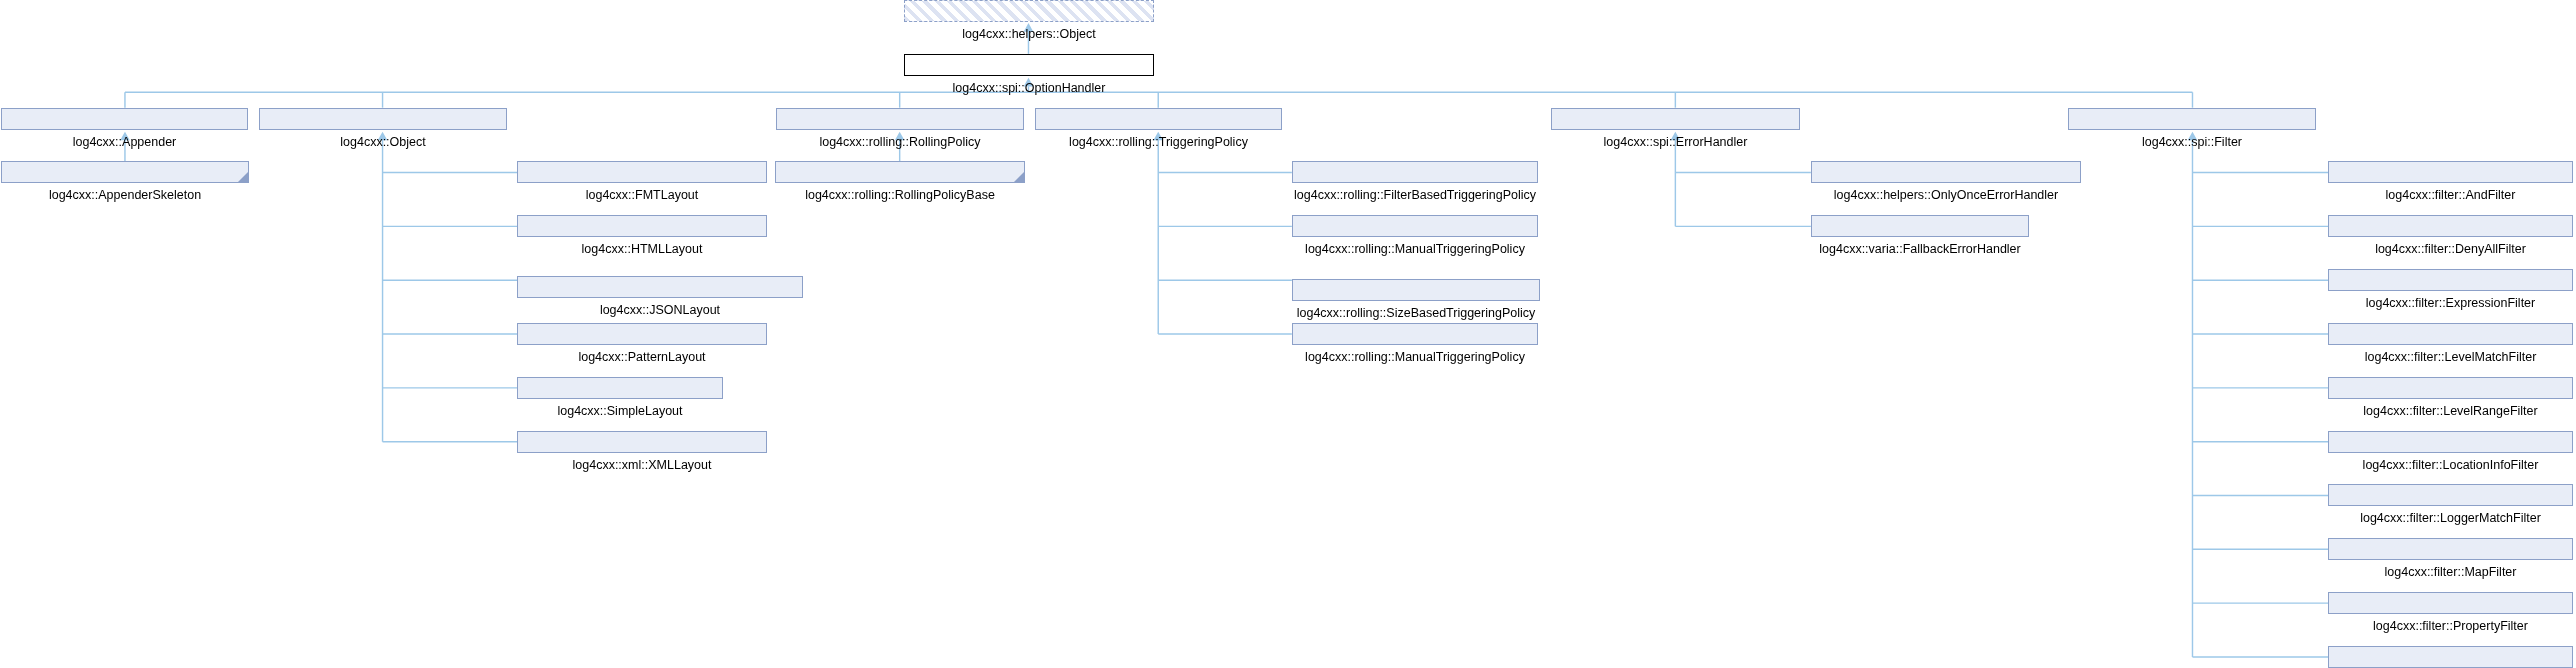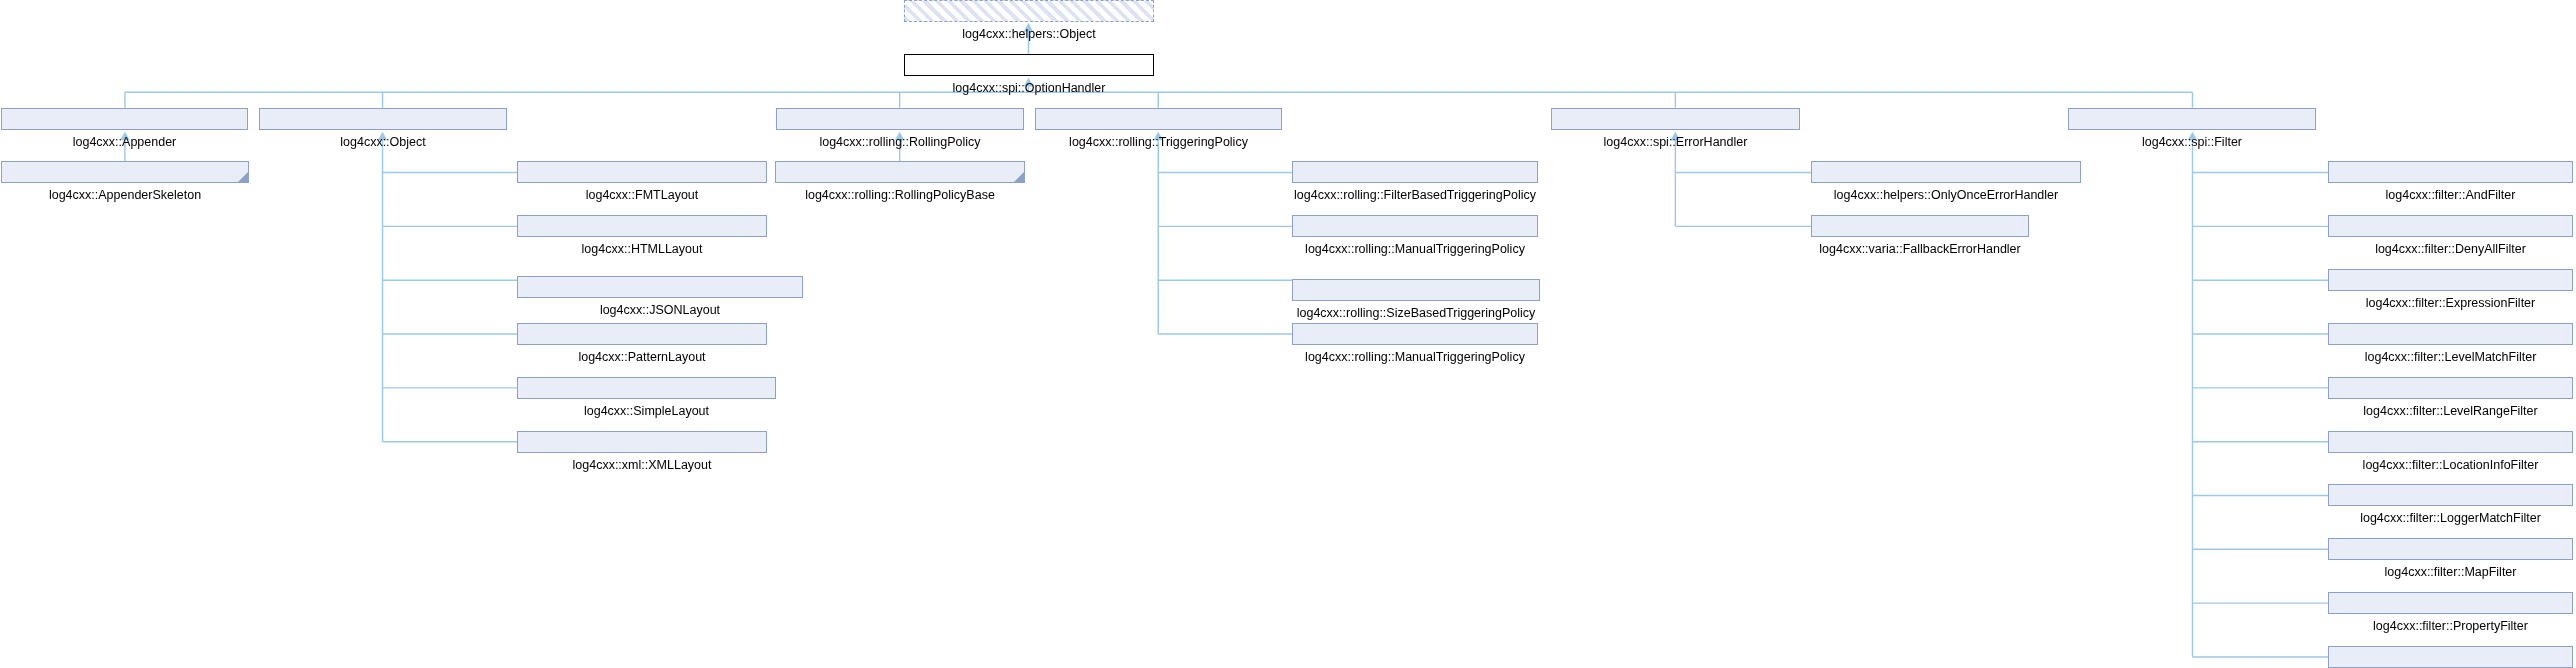--- a/index.html
+++ b/index.html
@@ -149,21 +149,21 @@
   </div>
   <div class="node" style="left:517px;top:215px;width:250px">
     <span class="lbl">log4cxx::HTMLLayout</span>
   </div>
   <div class="node" style="left:517px;top:276px;width:286px">
     <span class="lbl">log4cxx::JSONLayout</span>
   </div>
   <div class="node" style="left:517px;top:323px;width:250px">
     <span class="lbl">log4cxx::PatternLayout</span>
   </div>
-  <div class="node" style="left:517px;top:377px;width:259px">
+  <div class="node" style="left:517px;top:377px;width:206px">
     <span class="lbl">log4cxx::SimpleLayout</span>
   </div>
   <div class="node" style="left:517px;top:431px;width:250px">
     <span class="lbl">log4cxx::xml::XMLLayout</span>
   </div>
 
   <div class="node" style="left:775px;top:161px;width:250px">
     <span class="lbl">log4cxx::rolling::RollingPolicyBase</span>
     <span class="fold"></span>
   </div>

